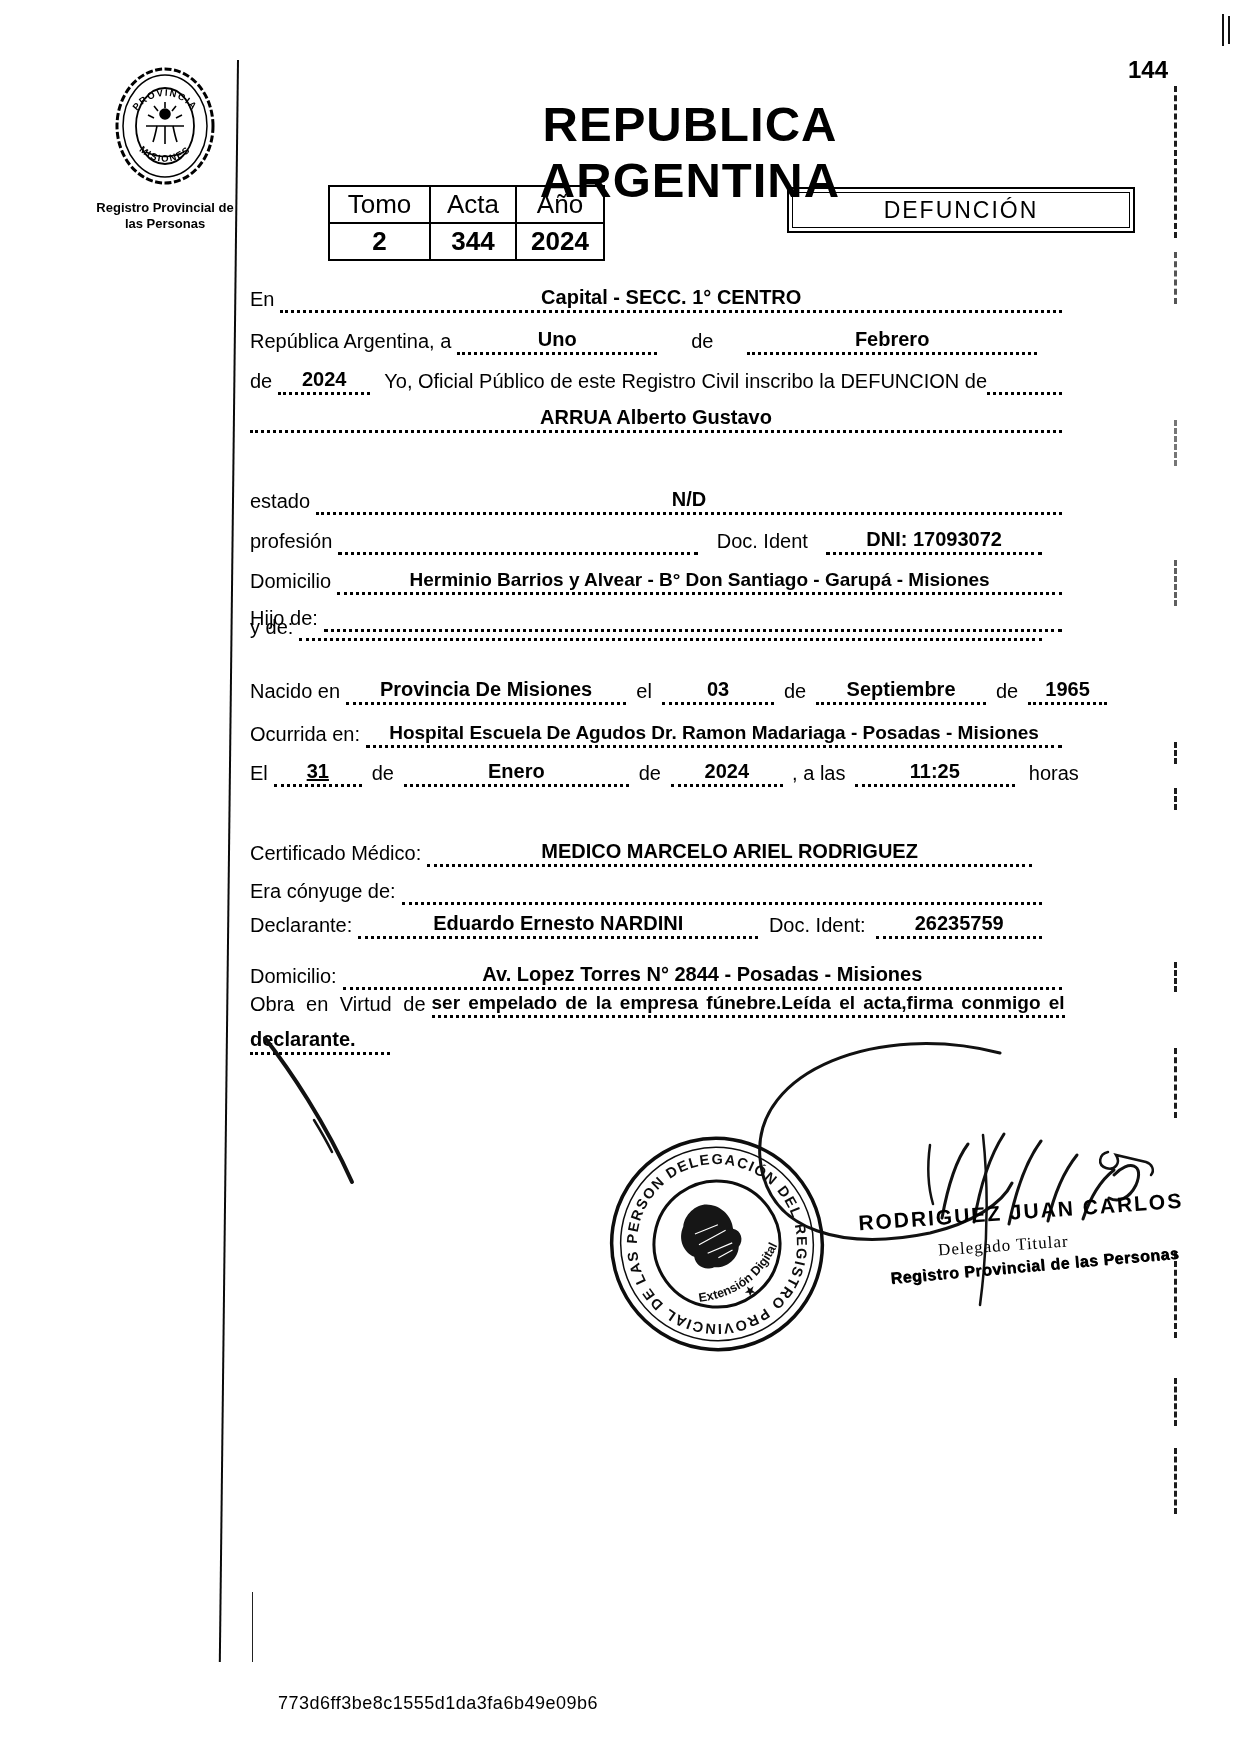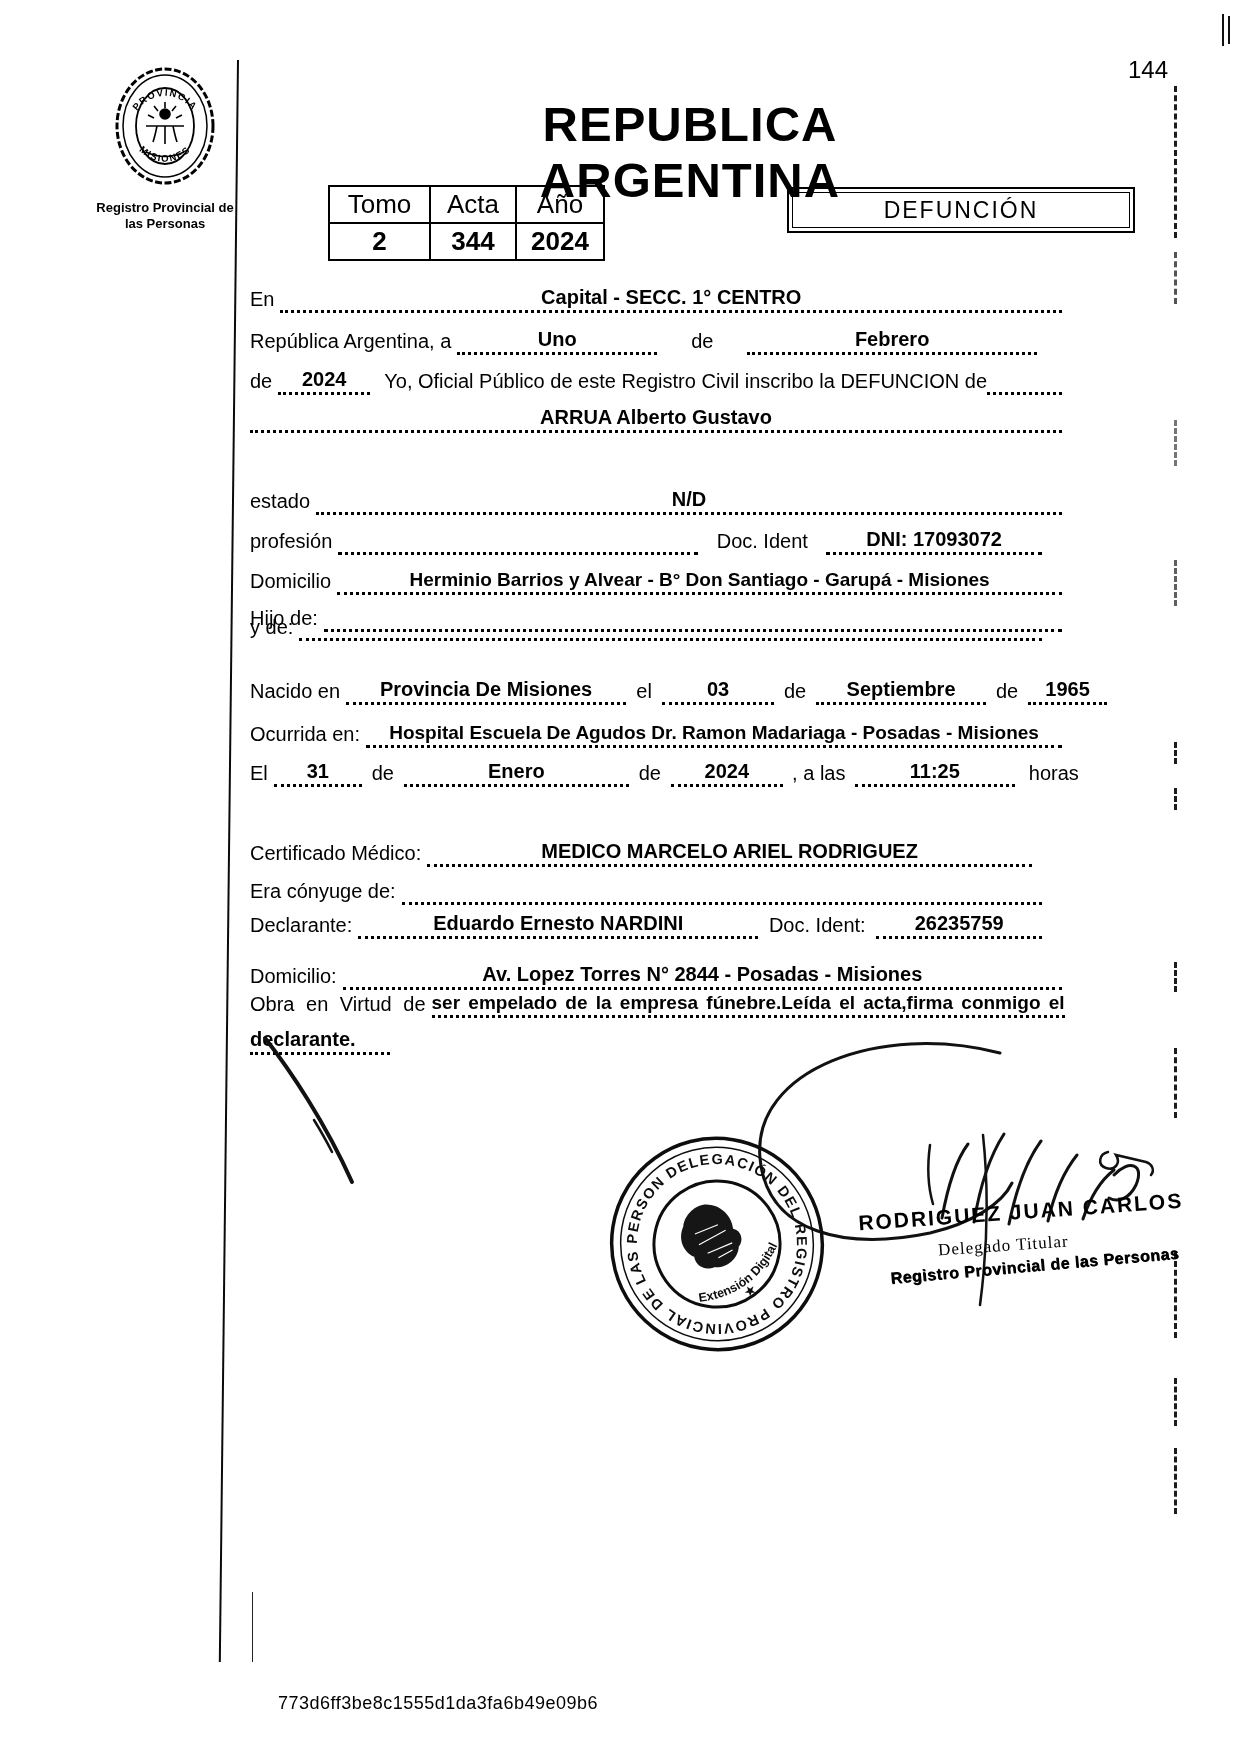--- a/index.html
+++ b/index.html
@@ -6,21 +6,21 @@
   #page{position:relative;width:1242px;height:1740px;background:#ffffff;
         font-family:"Liberation Sans",sans-serif;color:#000;overflow:hidden;}
   
   .left-rule{position:absolute;left:237px;top:60px;height:1602px;border-left:2.5px solid #0a0a0a;
              transform:rotate(0.65deg);transform-origin:top left;}
   .left-rule2{position:absolute;left:252px;top:1592px;height:70px;border-left:1.5px solid #222;}
   
   .rdash{position:absolute;left:1174px;width:0;border-left:3px dashed #1c1c1c;}
   .corner-mark{position:absolute;width:0;border-left:2px solid #111;}
   
-  .pageno{position:absolute;left:1128px;top:56px;font-size:24px;font-weight:normal;}
+  .pageno{position:absolute;left:1128px;top:56px;font-size:24px;font-weight:bold;}
   .title{position:absolute;left:390px;top:96px;width:600px;text-align:center;
          font-size:49px;font-weight:bold;letter-spacing:1px;}
   .seal-caption{position:absolute;left:92px;top:200px;width:146px;text-align:center;
                 font-size:13px;font-weight:bold;line-height:1.25;}
   table.reg{position:absolute;left:328px;top:185px;border-collapse:collapse;font-size:26px;}
   table.reg td{border:2px solid #000;text-align:center;padding:2px 0;}
   table.reg .c1{width:99px;} table.reg .c2{width:84px;} table.reg .c3{width:86px;}
   table.reg tr.vals td{font-weight:bold;}
   .defbox{position:absolute;left:787px;top:187px;width:344px;height:42px;border:2.5px solid #000;
           outline:1px solid #000;outline-offset:-6px;display:flex;align-items:center;justify-content:center;
@@ -176,21 +176,21 @@
     <span class="fld grow">1965</span>
   </div>
 
   <div class="row" style="top:715px;">
     <span class="lbl">Ocurrida en:</span>
     <span class="fld grow sm">Hospital Escuela De Agudos Dr. Ramon Madariaga - Posadas - Misiones</span>
   </div>
 
   <div class="row" style="top:754px;">
     <span class="lbl">El</span>
-    <span class="fld" style="width:88px;">31</span>
+    <span class="fld" style="width:88px;text-decoration:underline;">31</span>
     <span class="mid" style="width:42px;">de</span>
     <span class="fld" style="width:225px;">Enero</span>
     <span class="mid" style="width:42px;">de</span>
     <span class="fld" style="width:112px;">2024</span>
     <span class="mid" style="width:72px;">, a las</span>
     <span class="fld" style="width:160px;">11:25</span>
     <span class="lbl" style="padding-left:14px;margin-top:8px;">horas</span>
   </div>
 
 

